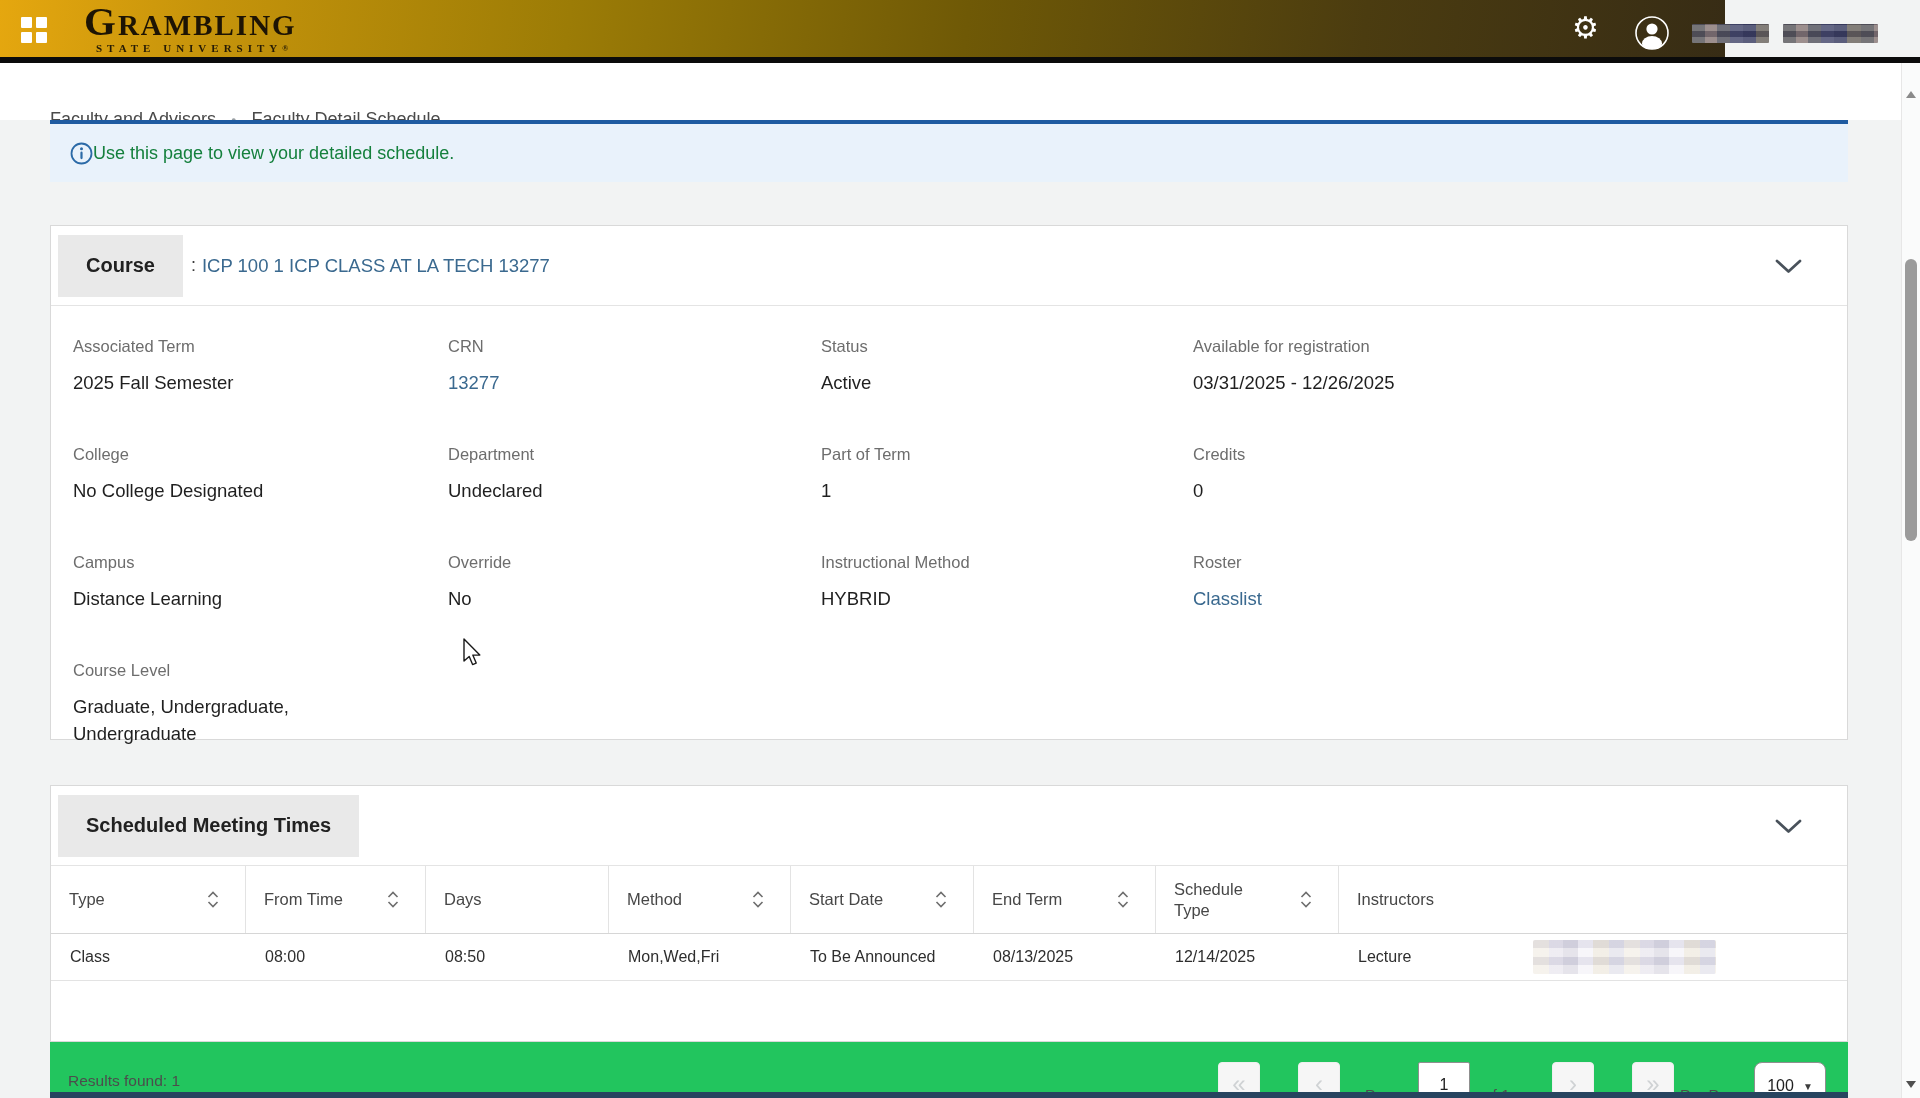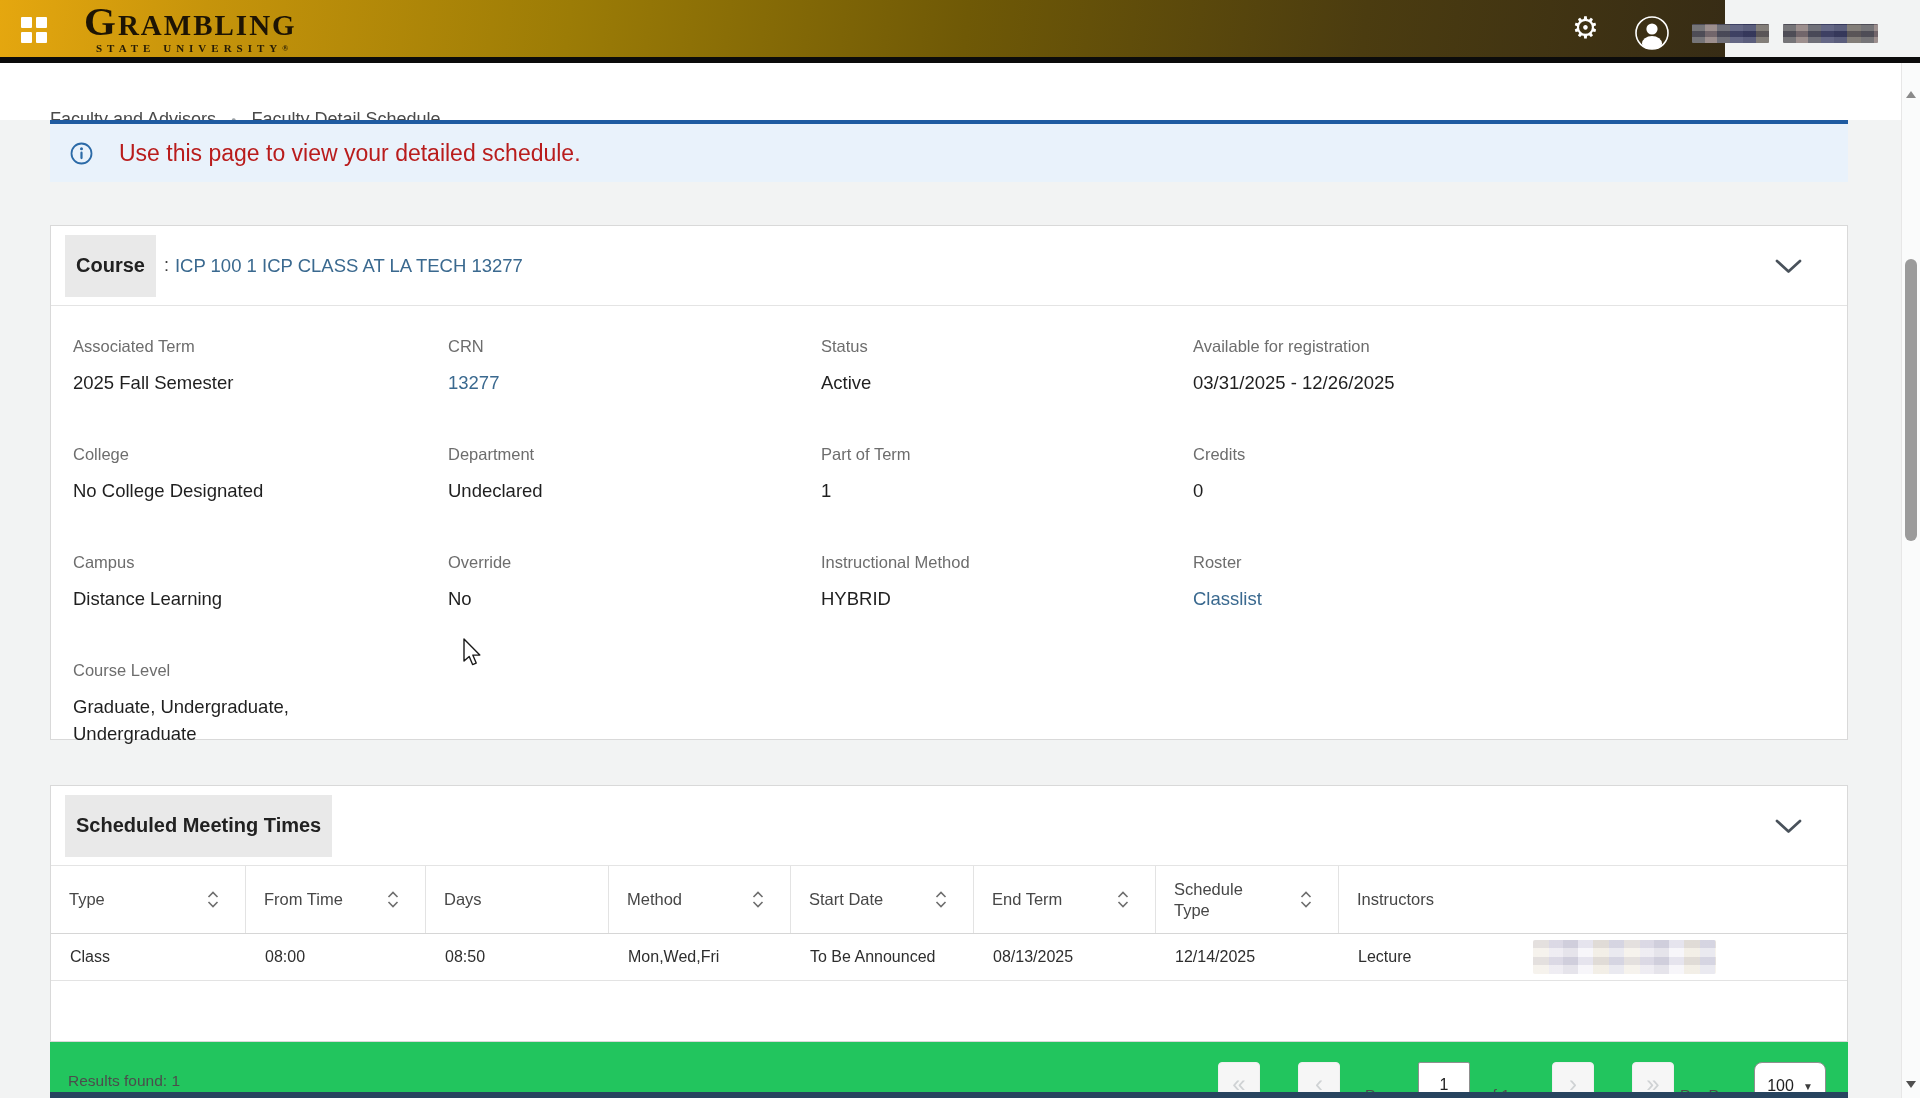--- a/index.html
+++ b/index.html
@@ -29,26 +29,26 @@
 
   
   .crumbbar { position:absolute; left:0; top:63px; width:1920px; height:57px; background:#ffffff; }
   .crumbbar .inner { display:flex; align-items:center; height:100%; padding-left:50px; font-size:18px; color:#4a4a4a;margin-top:28px; }
   .crumb-sep { font-size:9px; color:#9aa0a4; margin:0 15px; }
   .crumb-link { cursor:pointer; }
 
   
   .notify { position:absolute; left:50px; top:120px; width:1798px; height:62px; background:#e9f2fb; border-top:4px solid #1f5ba1; display:flex; align-items:center; }
   .notify .info-icon { margin-left:20px; display:flex; }
-  .notify .msg { margin-left:26px; font-size:23px; color:#b91c1c; }
+  .notify .msg { font-size:18px; color:#15803d; }
 
   
   .panel { position:absolute; left:50px; width:1798px; background:#ffffff; border:1px solid #d9d9d9; }
   .panel-header { position:relative; height:80px; border-bottom:1px solid #e4e4e4; display:flex; align-items:center; cursor:pointer; }
-  .chip { display:inline-flex; align-items:center; height:62px; background:#e9e9e9; padding:0 11px; margin-left:14px; font-size:20px; font-weight:bold; color:#212121; white-space:nowrap; }
+  .chip { display:inline-flex; align-items:center; height:62px; background:#e9e9e9; padding:0 28px; margin-left:7px; font-size:20px; font-weight:bold; color:#212121; white-space:nowrap; }
   .collapse-chevron { position:absolute; right:45px; top:33px; }
   .course-title { font-size:18.5px; color:#3a698f; margin-left:6px; cursor:pointer; }
   .colon { font-size:18px; color:#3c3c3c; margin-left:8px; }
 
   .course-panel { top:225px; height:515px; }
   .course-grid { display:grid; grid-template-columns:375px 373px 372px 1fr; padding:31px 24px 0 22px; }
   .cfield { margin-bottom:49px; }
   .flabel { font-size:16.5px; color:#6d6d6d; margin-bottom:13px; }
   .fvalue { font-size:18.5px; color:#1f1f1f; line-height:27px;margin-top:12px; }
   .fvalue.vlink { color:#3a698f; cursor:pointer; }

